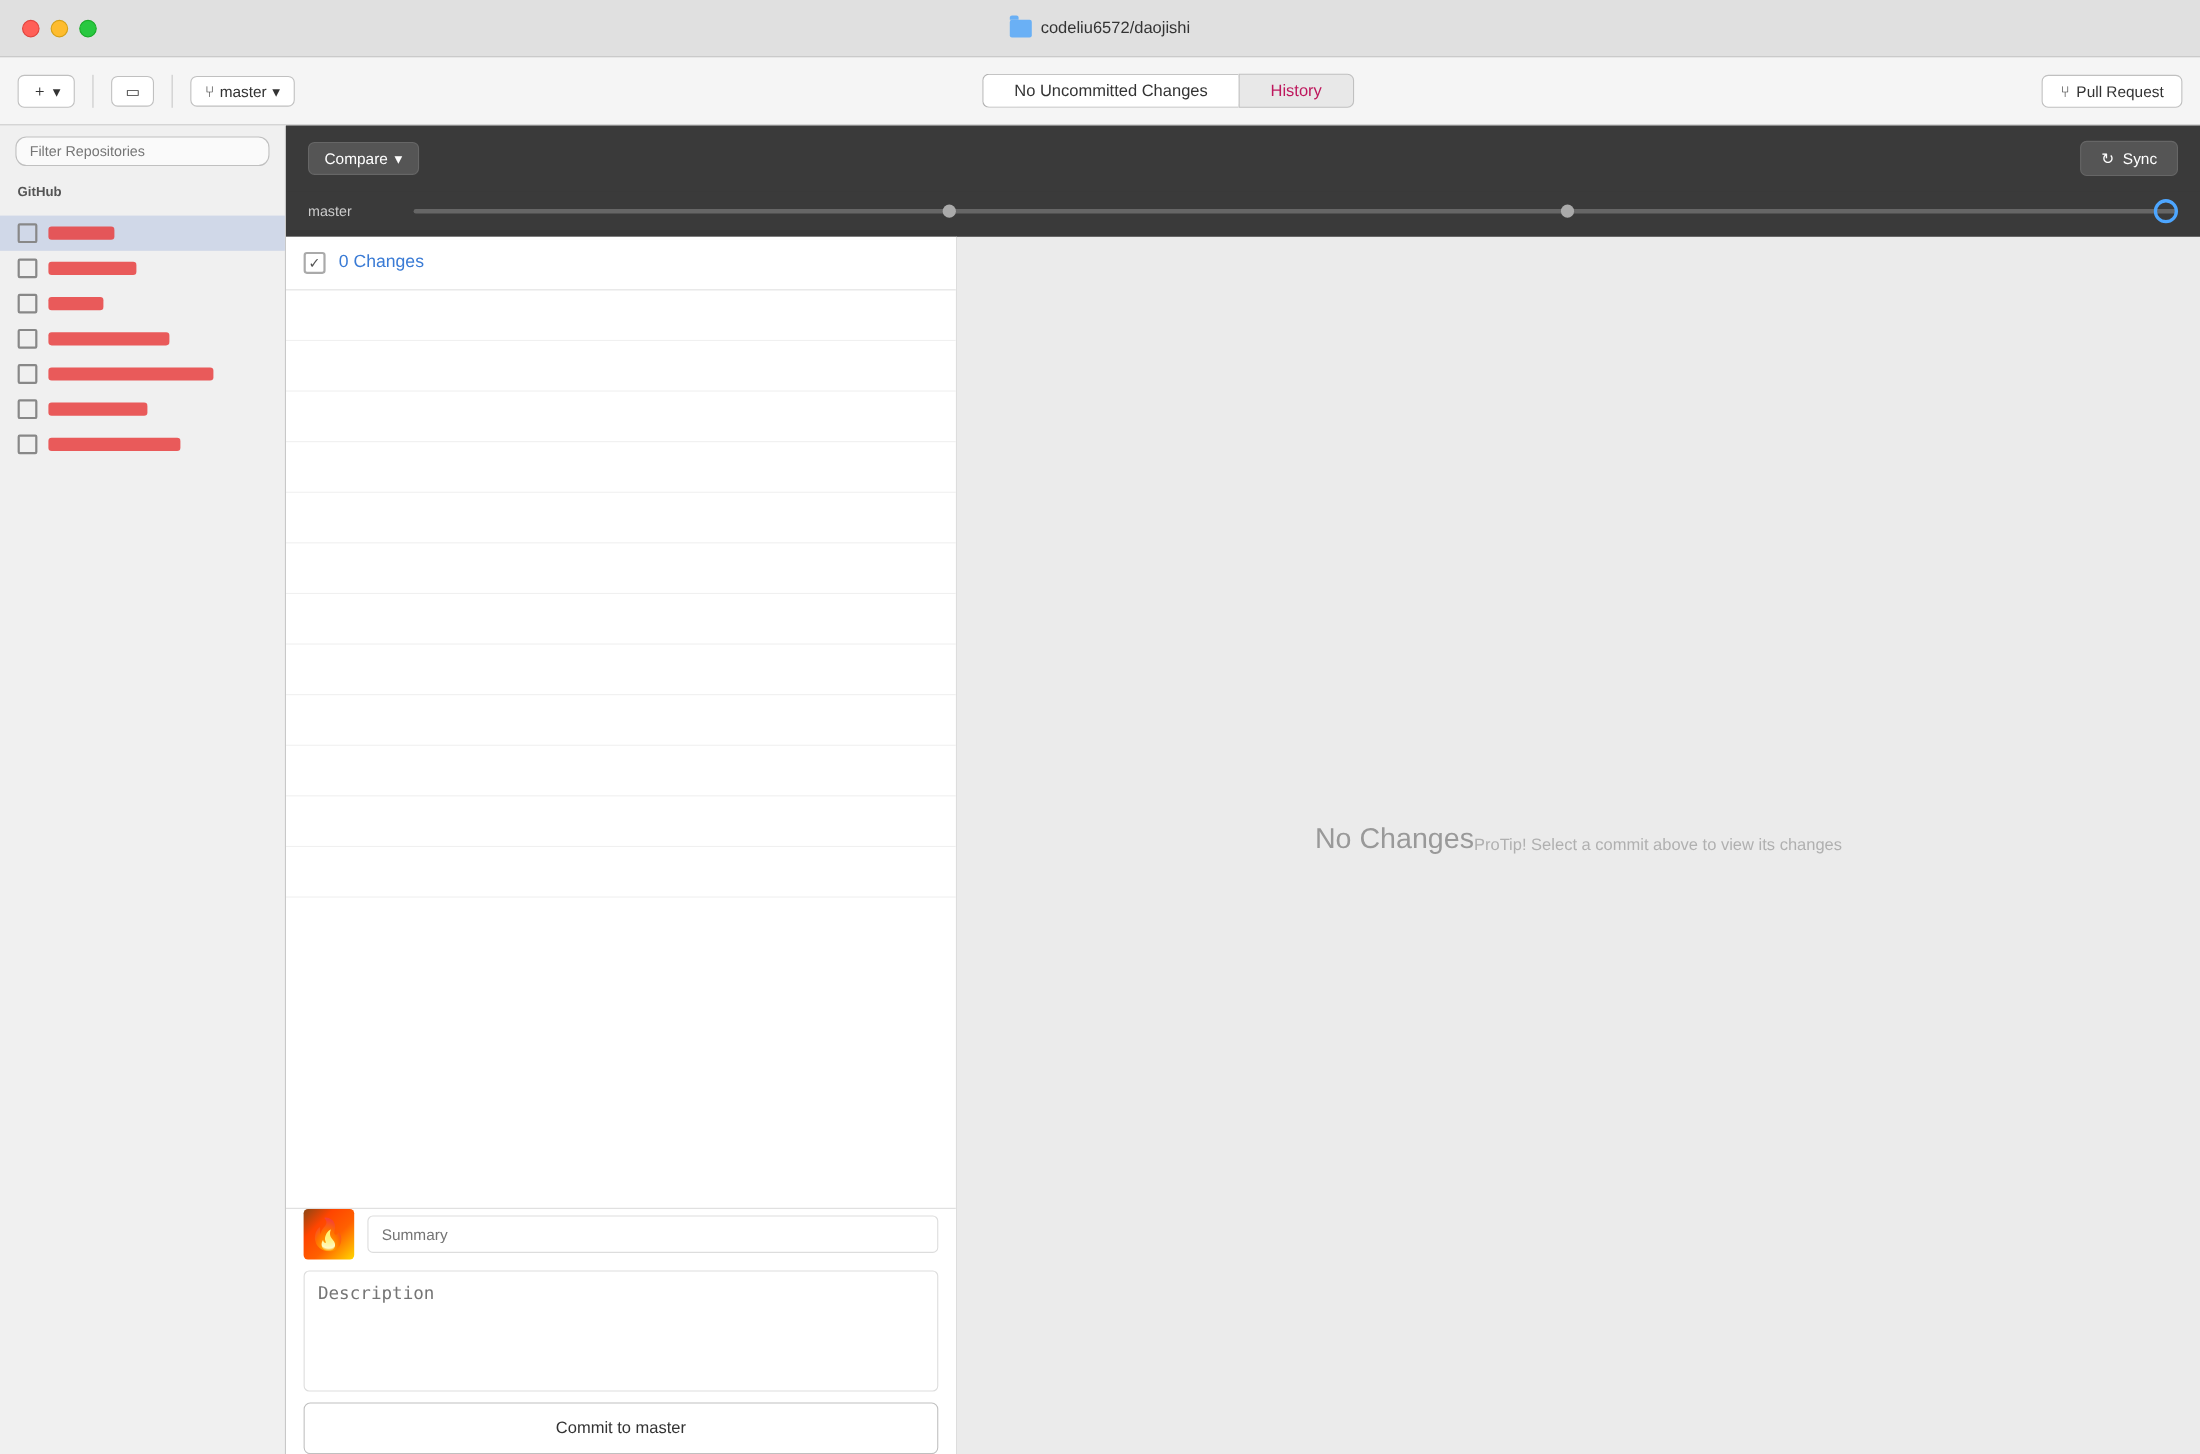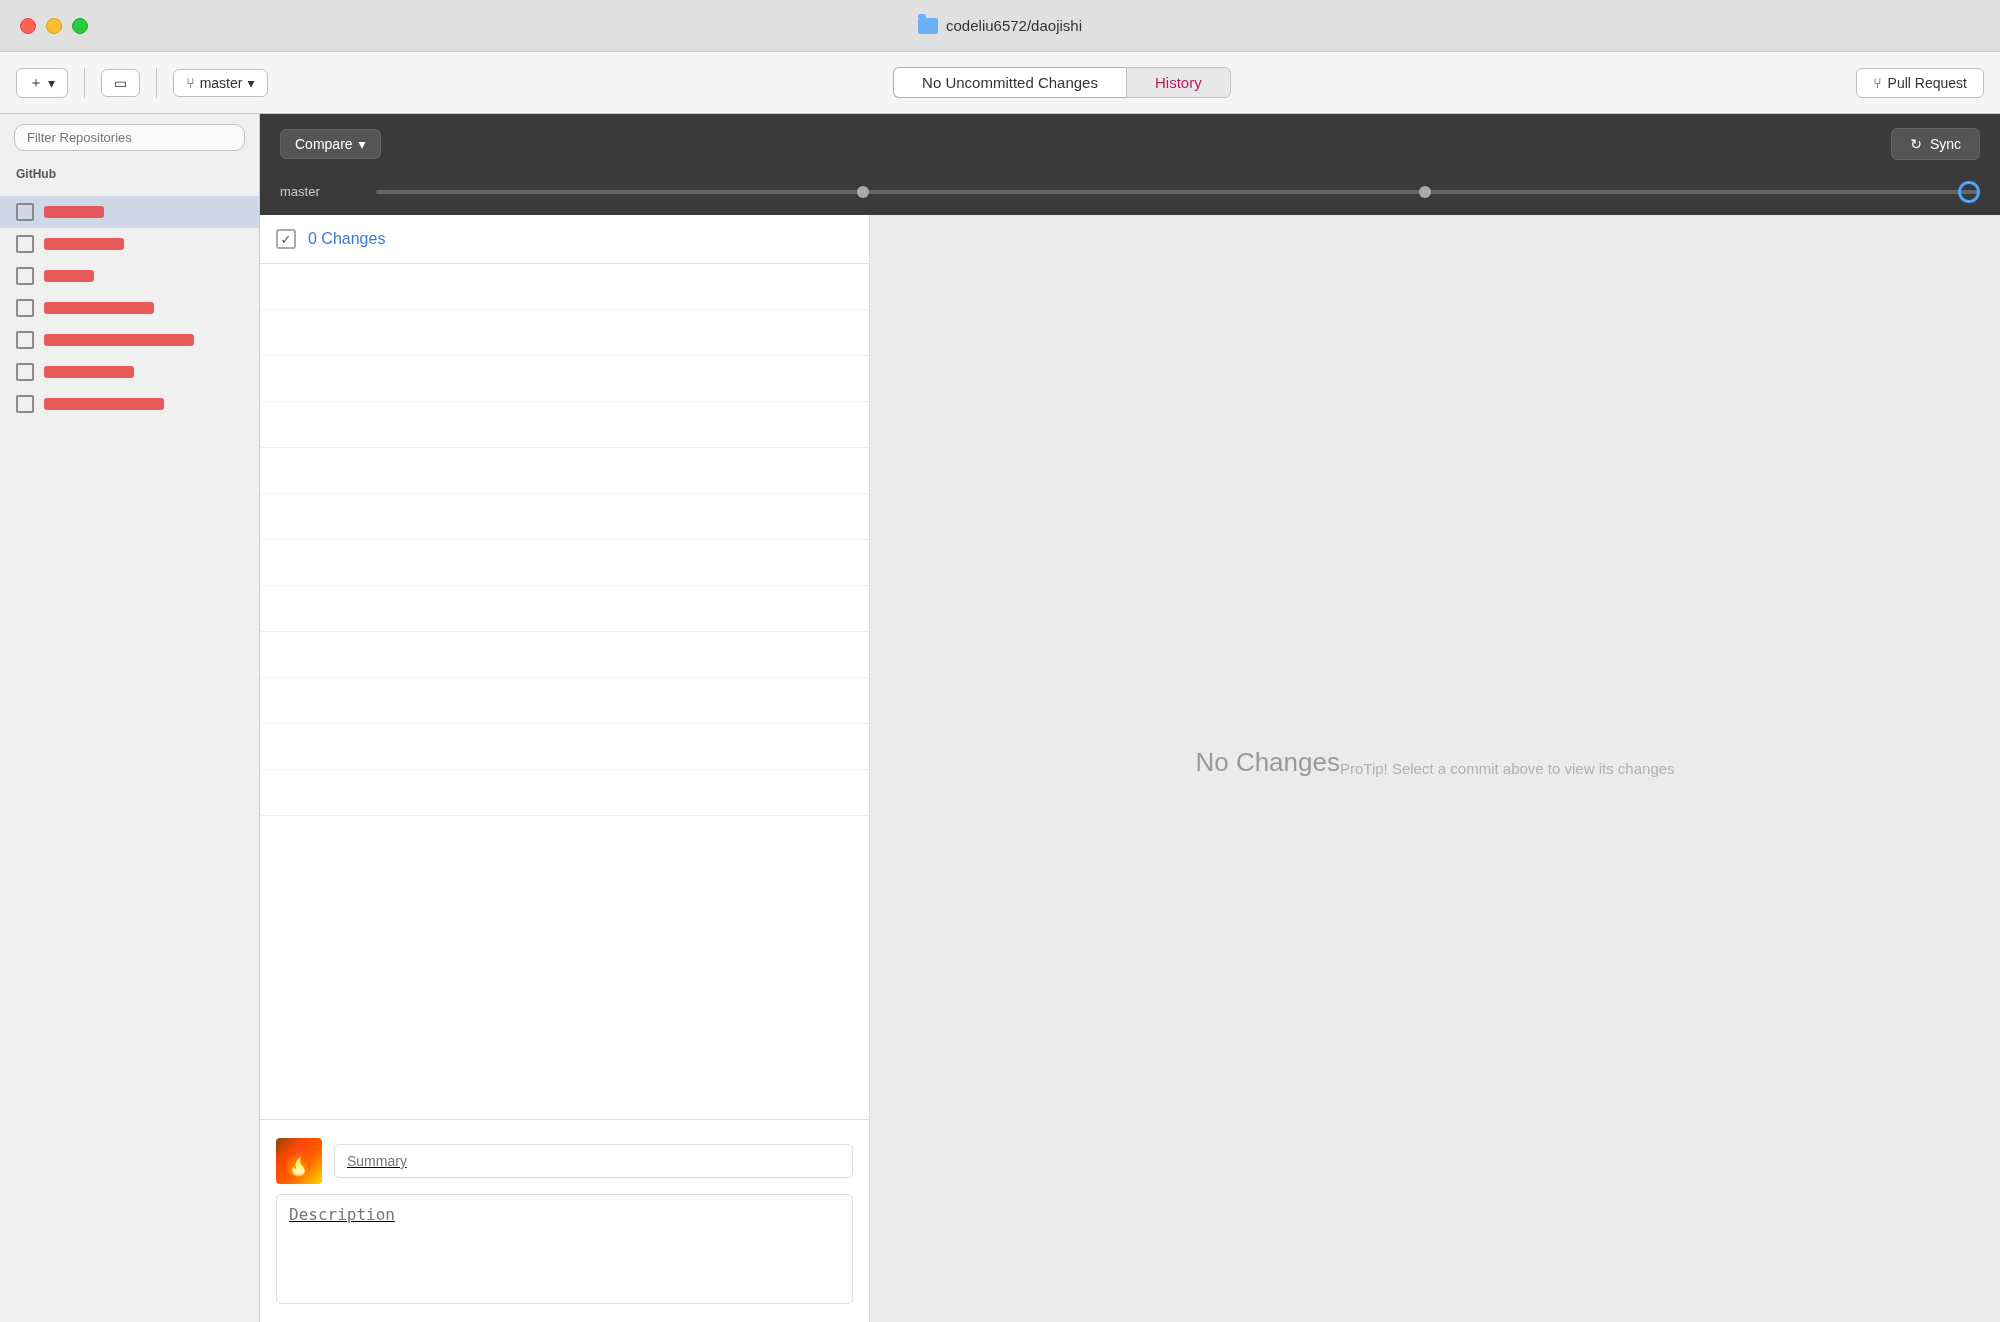--- a/index.html
+++ b/index.html
@@ -309,27 +309,26 @@
     .changes-empty-rows {
       flex: 1;
     }
     .empty-row {
       height: 46px;
       border-bottom: 1px solid #f0f0f0;
     }
 
     
     .commit-form {
-      padding: 18px 16px;
+      padding: 0 16px;
       background: #fff;
       border-top: 1px solid #ddd;
       display: flex;
       flex-direction: column;
       gap: 10px;
-      text-decoration: underline;
     }
     .commit-form-top {
       display: flex;
       align-items: center;
       gap: 12px;
     }
     .avatar {
       width: 46px;
       height: 46px;
       border-radius: 4px;
@@ -525,20 +524,23 @@
           <div class="empty-row"></div>
           <div class="empty-row"></div>
         </div>
 
         <div class="commit-form">
           <div class="commit-form-top">
             <div class="avatar"></div>
             <input class="summary-input" type="text" placeholder="Summary" style="">
           </div>
           <textarea class="description-textarea" placeholder="Description" style=""></textarea>
+          <button class="commit-btn">
+            <span>Commit to master</span>
+          </button>
         </div>
       </div>
 
       <div class="no-changes-area">
         <div class="no-changes-title">No Changes</div>
         <div class="no-changes-subtitle">ProTip! Select a commit above to view its changes</div>
       </div>
 
     </div>
   </div>

